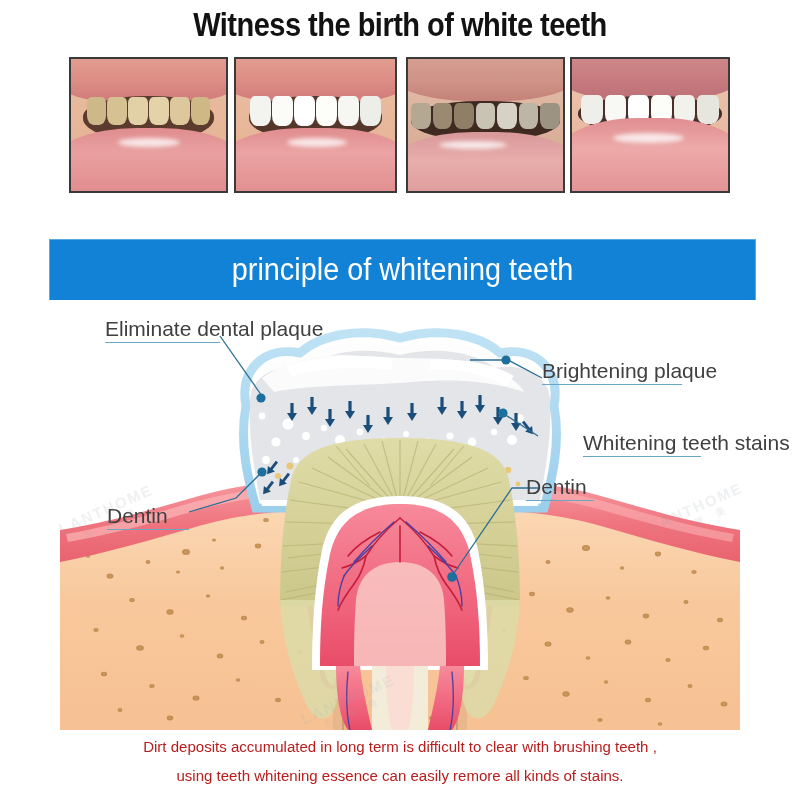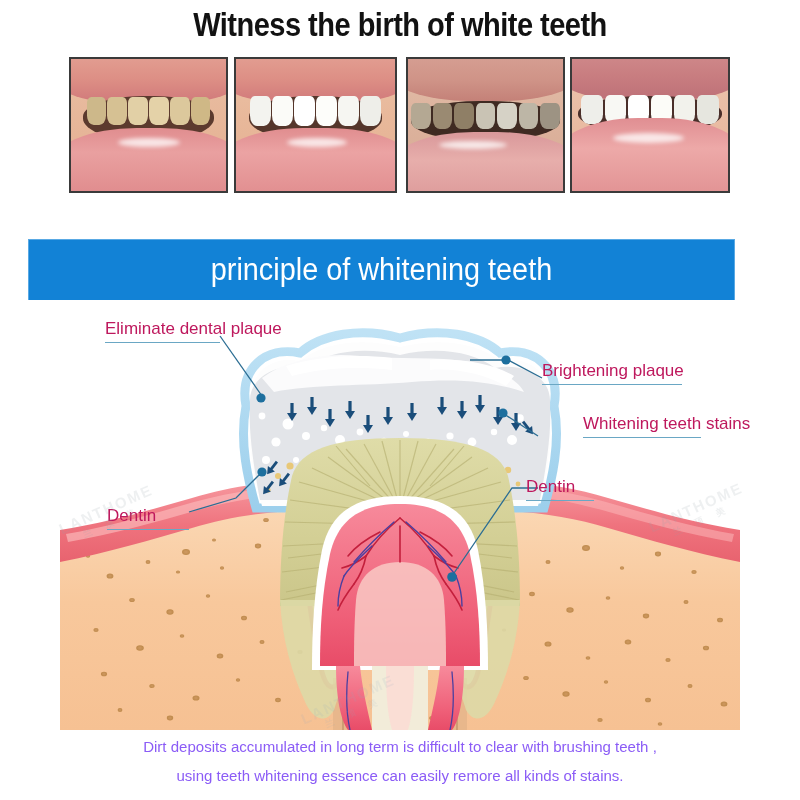--- a/index.html
+++ b/index.html
@@ -44,68 +44,68 @@
   .skin{position:absolute;inset:0;}
   .lip-top{position:absolute;left:-12%;width:124%;border-radius:50% 50% 42% 42%;}
   .lip-bot{position:absolute;left:-12%;width:124%;border-radius:44% 44% 50% 50%;}
   .mouth-dark{position:absolute;border-radius:46% 46% 50% 50%;}
   .teeth-row{position:absolute;display:flex;gap:1px;}
   .tooth{flex:1;border-radius:22% 22% 34% 34%;}
   .shine{position:absolute;border-radius:50%;background:rgba(255,255,255,.75);filter:blur(2px);}
 
   
   .banner{
-    position:absolute;left:29px;top:240px;width:705px;height:60px;
+    position:absolute;left:50px;top:240px;width:705px;height:60px;
     background:#1282d6;
     box-shadow:0 0 0 1px #59a9e4;
     text-align:center;
   }
   .banner-text{
     position:absolute;left:0;top:0;width:100%;height:100%;
     display:flex;align-items:center;justify-content:center;
     color:#ffffff;
     font-size:31px;
     letter-spacing:0px;
     transform:scaleX(0.93);
     white-space:nowrap;
   }
 
   
   .diagram{position:absolute;left:0;top:300px;width:800px;height:430px;overflow:hidden;background:#fff;}
   .diagram svg{position:absolute;left:0;top:0;}
 
   
-  .callout{position:absolute;color:#be185d;font-size:17px;line-height:21px;white-space:nowrap;}
+  .callout{position:absolute;color:#404040;font-size:21px;line-height:21px;white-space:nowrap;}
   .callout .rule{display:block;height:0;border-top:1.4px solid #6aa7c4;margin-top:3px;}
   .c-eliminate{left:105px;top:318px;}
   .c-eliminate .rule{width:115px;}
   .c-bright{left:542px;top:360px;}
   .c-bright .rule{width:140px;}
-  .c-white{left:583px;top:413px;}
+  .c-white{left:583px;top:432px;}
   .c-white .rule{width:118px;}
   .c-enamel{left:107px;top:505px;}
   .c-enamel .rule{width:82px;}
   .c-dentin{left:526px;top:476px;}
   .c-dentin .rule{width:68px;}
 
   
   .wm{
     position:absolute;color:rgba(150,160,170,.16);
     font-size:15px;letter-spacing:2px;font-weight:bold;
     transform:rotate(-24deg);pointer-events:none;user-select:none;
   }
   .wm small{display:block;font-size:9px;letter-spacing:6px;text-align:center;}
   .wm-a{left:58px;top:500px;}
   .wm-b{left:648px;top:498px;}
   .wm-c{left:300px;top:690px;color:rgba(150,170,190,.13);}
 
   
   .caption{
     position:absolute;left:0;top:732px;width:800px;
-    text-align:center;color:#8b5cf6;font-size:15.5px;line-height:29px;
+    text-align:center;color:#b91c1c;font-size:15.5px;line-height:29px;
   }
   .caption span{display:block;transform:scaleX(0.97);}
 </style>
 </head>
 <body>
 
 <div class="page">
 
   <div class="headline">Witness the birth of white teeth</div>
 

